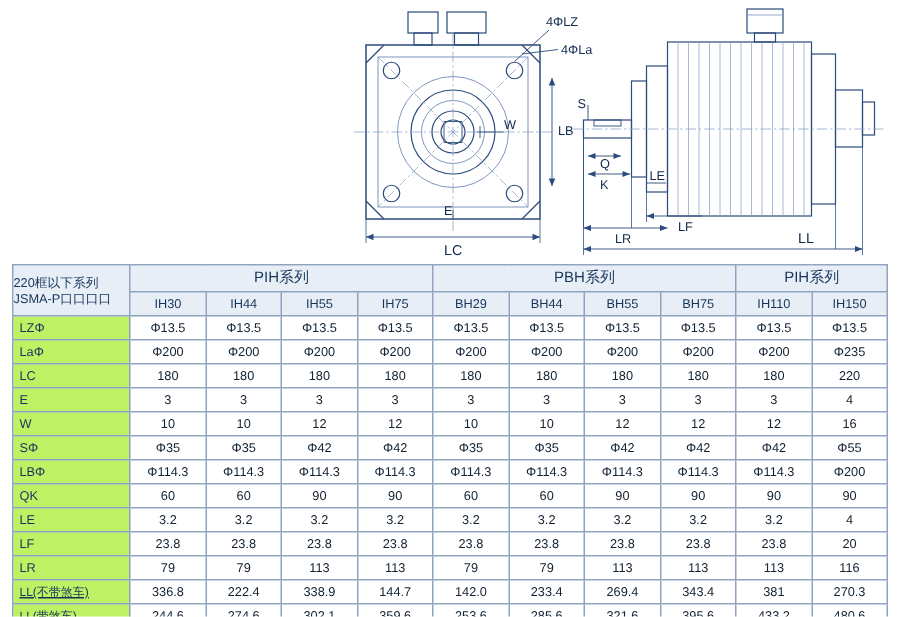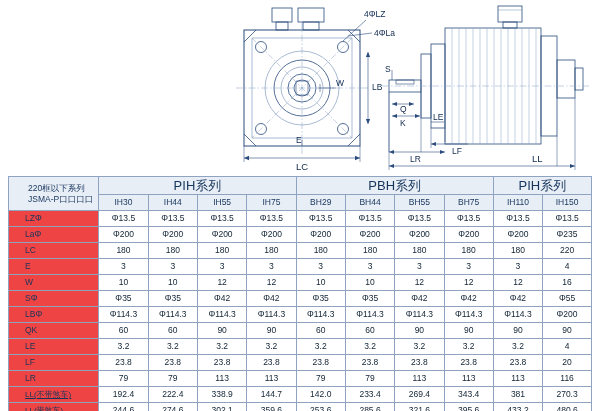--- a/index.html
+++ b/index.html
@@ -31,33 +31,33 @@
     height:13px;
     line-height:11px;
     background:#ffffff;
     white-space:nowrap;
   }
   thead th{
     background:#e8eef6;
     font-weight:normal;
     color:#16355c;
   }
-  .hdr-series{height:15px;font-size:13px;}
+  .hdr-series{height:15px;font-size:10px;}
   .corner{
     background:#e8eef6;
     text-align:left;
-    padding-left:19px;
+    padding-left:0;
     font-size:8.5px;
     line-height:11px;
     color:#16355c;
   }
   .rowlabel{
-    background:#ef4444;
+    background:#bef264;
     text-align:left;
-    padding-left:16px;
+    padding-left:4px;
     color:#16355c;
     width:74px;
   }
   .datacell{width:51px;}
   .corner-lines div{white-space:nowrap;}
   .last-label{font-size:8px;text-decoration:underline;}
 </style>
 </head>
 <body>
 
@@ -377,21 +377,21 @@
           <td>113</td>
           <td>79</td>
           <td>79</td>
           <td>113</td>
           <td>113</td>
           <td>113</td>
           <td>116</td>
         </tr>
         <tr>
           <td class="rowlabel last-label">LL(不带煞车)</td>
-          <td>192.4</td>
+          <td>336.8</td>
           <td>222.4</td>
           <td>338.9</td>
           <td>144.7</td>
           <td>142.0</td>
           <td>233.4</td>
           <td>269.4</td>
           <td>343.4</td>
           <td>381</td>
           <td>270.3</td>
         </tr>

